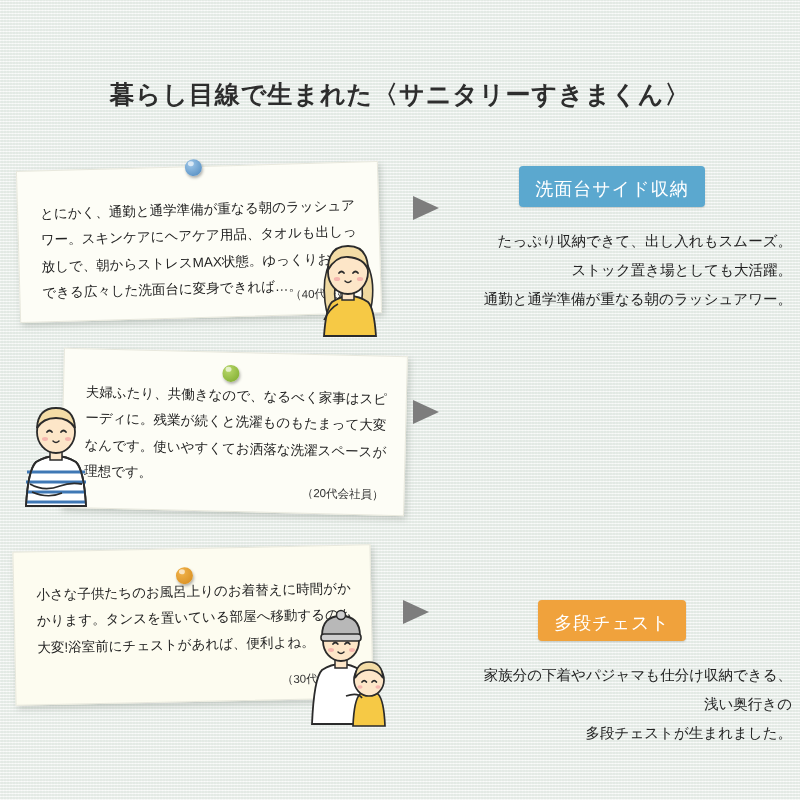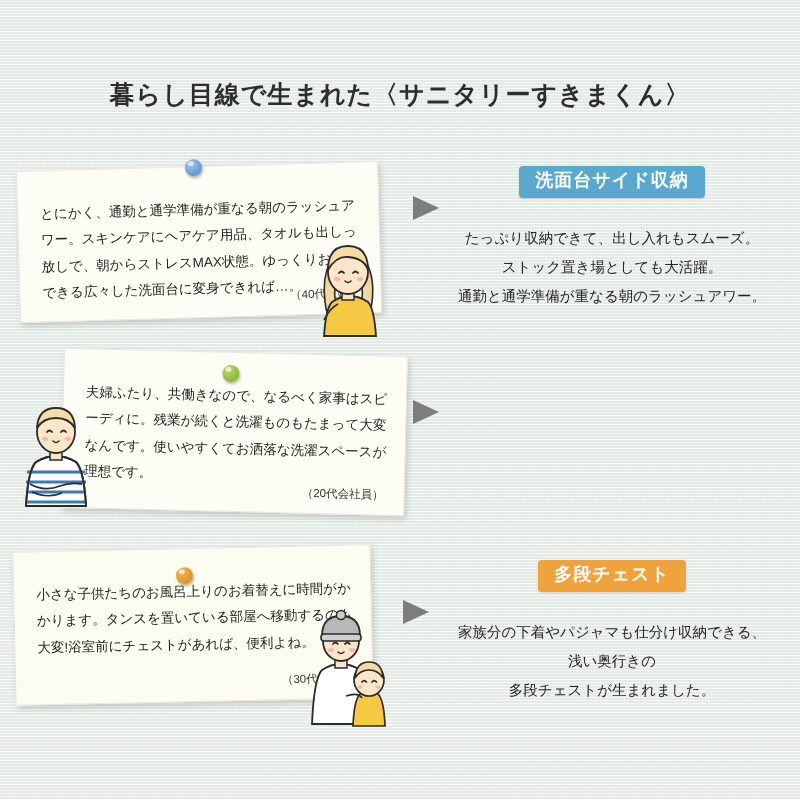--- a/index.html
+++ b/index.html
@@ -58,26 +58,26 @@
     position:absolute;width:0;height:0;
     border-top:12px solid transparent;border-bottom:12px solid transparent;
     border-left:26px solid #7d7d7d;
   }
   #arrow1{left:413px;top:196px;}
   #arrow2{left:413px;top:400px;}
   #arrow3{left:403px;top:600px;}
   
   .rblock{position:absolute;left:432px;width:360px;text-align:center;}
   .rlabel{
-    display:inline-block;padding:2px 16px 6px 16px;border-radius:4px;
-    color:#fff;font-size:18px;font-weight:bold;letter-spacing:1px;
+    display:inline-block;padding:11px 16px 6px 16px;border-radius:4px;
+    color:#fff;font-size:18px;font-weight:normal;letter-spacing:1px;
     box-shadow:0 1px 2px rgba(0,0,0,0.15);
   }
   .rbody{
-    margin-top:26px;font-size:14.5px;line-height:2.0;color:#232323;
+    margin-top:20px;font-size:14.5px;line-height:2.0;color:#232323;text-align:right;
   }
   #block1{top:166px;}
   #block2{top:358px;}
   #block3{top:560px;}
   
   .person{position:absolute;}
   svg{display:block;}
 </style>
 </head>
 <body>
@@ -201,21 +201,21 @@
     <span class="rlabel" style="background:#5ba8cf;">洗面台サイド収納</span>
     <div class="rbody">
       <div>たっぷり収納できて、出し入れもスムーズ。</div>
       <div>ストック置き場としても大活躍。</div>
       <div>通勤と通学準備が重なる朝のラッシュアワー。</div>
     </div>
   </div>
 
 
   <div class="rblock" id="block3">
-    <span class="rlabel" style="background:#f0a23c;">多段チェスト</span>
+    <span class="rlabel" style="background:#f0a23c;margin-top:40px;">多段チェスト</span>
     <div class="rbody">
       <div>家族分の下着やパジャマも仕分け収納できる、</div>
       <div>浅い奥行きの</div>
       <div>多段チェストが生まれました。</div>
     </div>
   </div>
 
 </div>
 
 </body></html>

